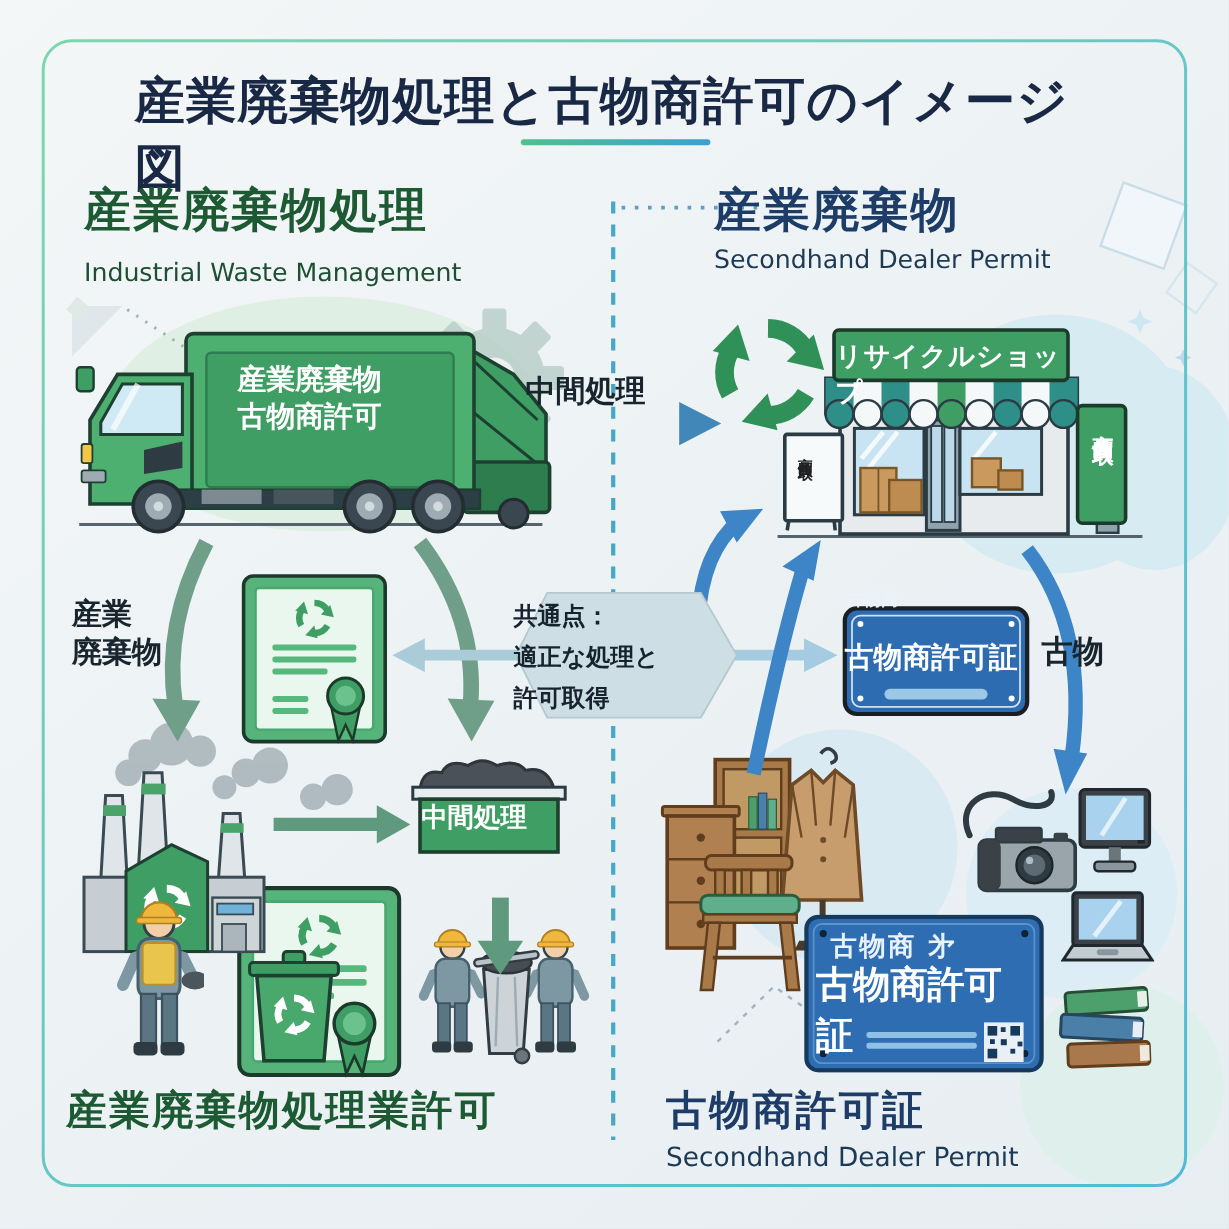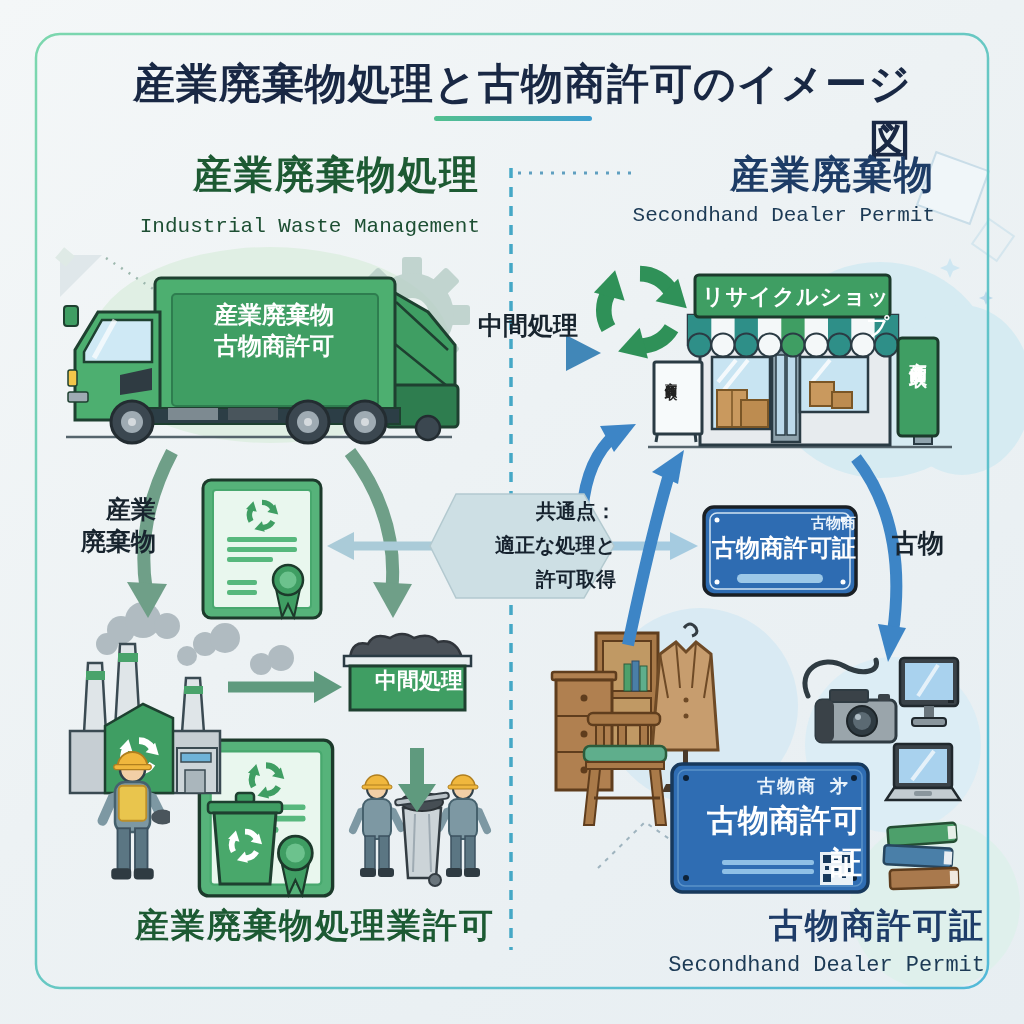--- a/index.html
+++ b/index.html
@@ -2,47 +2,47 @@
 <html><head>
 <meta charset="utf-8">
 <style>
   html,body{margin:0;padding:0;background:#dfe6ea;}
   #canvas{
     position:relative;width:1024px;height:1024px;overflow:hidden;
     background:linear-gradient(140deg,#f4f7f8 0%,#edf2f4 45%,#e7eef2 100%);
     font-family:"DejaVu Sans","Liberation Sans",sans-serif;
   }
   .abs{position:absolute;}
-  .ctr{text-align:right;font-family:Liberation Mono, monospace;}
+  .ctr{text-align:left;}
   .jp{font-weight:bold;color:#18242e;}
   #title{left:112px;top:56px;width:800px;font-size:42px;font-weight:bold;color:#192844;letter-spacing:1px;}
   #title-underline{left:434px;top:116px;width:158px;height:5px;border-radius:3px;
     background:linear-gradient(90deg,#52c08e,#3e9fd0);}
   .sec-head-jp{font-size:39px;font-weight:bold;letter-spacing:2px;}
   .sec-head-en{font-size:21px;margin-top:2px;}
   #left-head{left:70px;top:148px;width:410px;}
   #left-head .sec-head-jp{color:#1d5a33;}
   #left-head .sec-head-en{color:#1d4f33;margin-top:13px;}
   #right-head{left:595px;top:148px;width:340px;}
   #right-head .sec-head-jp{color:#1d3c66;}
   #right-head .sec-head-en{color:#1c3a55;}
   #truck-label{left:198px;top:301px;width:136px;font-size:24px;line-height:31px;color:#fff;font-weight:bold;}
   #mid-arrow-label{left:438px;top:309px;width:140px;font-size:25px;}
   #waste-label{left:60px;top:496px;width:96px;font-size:25px;line-height:32px;}
   #hex-text{left:428px;top:496px;width:188px;font-size:20px;line-height:34px;color:#16222e;font-weight:bold;}
   #shop-sign-text{left:696px;top:282px;width:194px;font-size:22px;color:#fff;font-weight:bold;letter-spacing:1px;}
   .vtext{writing-mode:vertical-rl;text-orientation:upright;font-weight:bold;}
   #board-sign-text{left:662px;top:372px;height:66px;font-size:12.5px;color:#222;letter-spacing:2px;}
   #side-sign-text{left:906px;top:348px;height:88px;font-size:18px;color:#fff;letter-spacing:3px;}
-  #plate-small{left:704px;top:514px;width:152px;font-size:15px;color:#eaf3fb;font-weight:bold;}
+  #plate-small{left:704px;top:490px;width:152px;font-size:15px;color:#eaf3fb;font-weight:bold;}
   #plate-large{left:704px;top:532px;width:152px;font-size:24px;color:#fff;font-weight:bold;}
   #used-goods-label{left:868px;top:526px;width:76px;font-size:26px;}
   #dumpster-label{left:351px;top:666px;width:112px;font-size:22px;color:#fff;font-weight:bold;}
   #final-disposal-label{left:344px;top:706px;width:128px;font-size:28px;}
-  #bigplate-small{left:676px;top:774px;width:174px;font-size:18px;color:#e8f2fb;font-weight:bold;letter-spacing:2px;}
+  #bigplate-small{left:692px;top:774px;width:174px;font-size:22px;color:#e8f2fb;font-weight:bold;letter-spacing:2px;}
   #bigplate-large{left:680px;top:800px;width:182px;font-size:31px;color:#fff;font-weight:bold;}
   .footer-jp{font-size:34px;font-weight:bold;letter-spacing:2px;}
   .footer-en{font-size:22px;margin-top:4px;}
   #left-footer{left:55px;top:903px;width:440px;}
   #left-footer .footer-jp{color:#1c5a33;}
   #left-footer .footer-en{color:#18453a;}
   #right-footer{left:555px;top:903px;width:430px;}
   #right-footer .footer-jp{color:#1e3c68;}
   #right-footer .footer-en{color:#1c3a55;}
   svg{display:block;}

